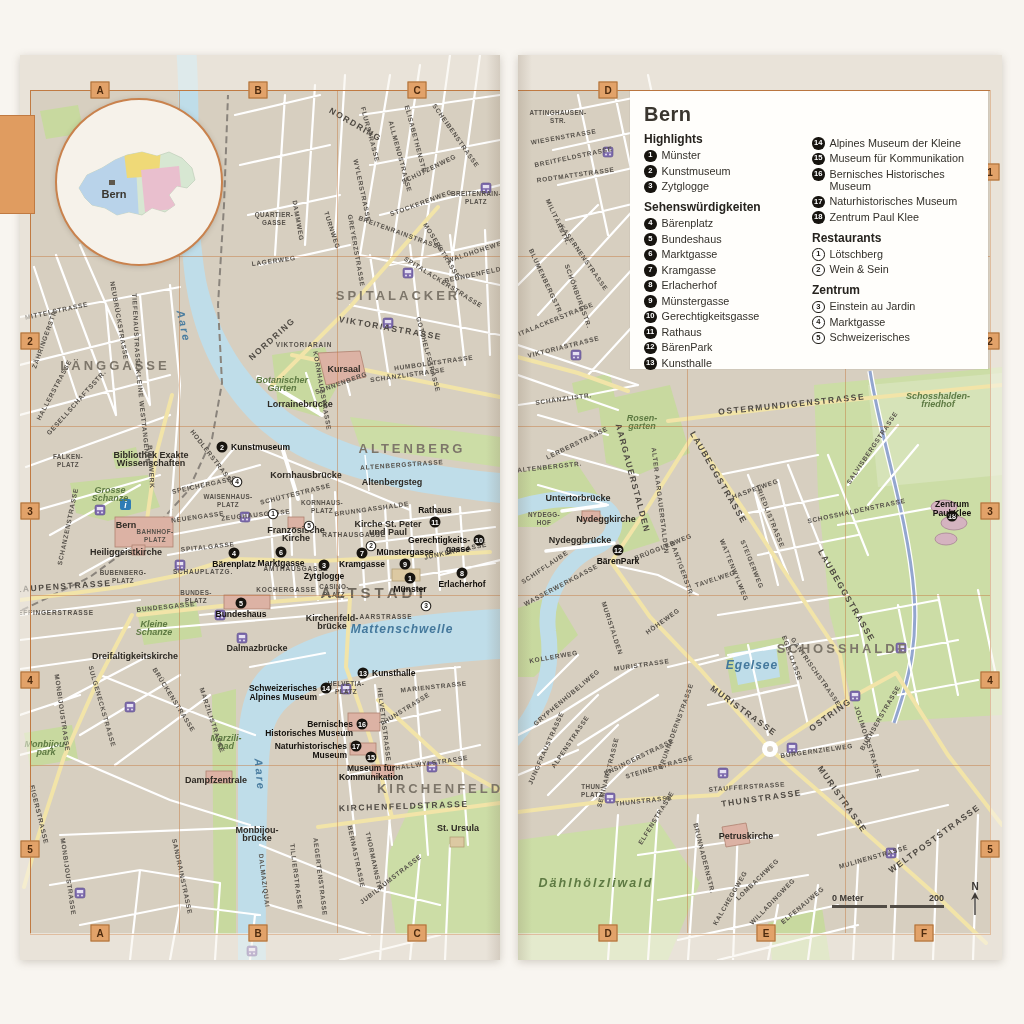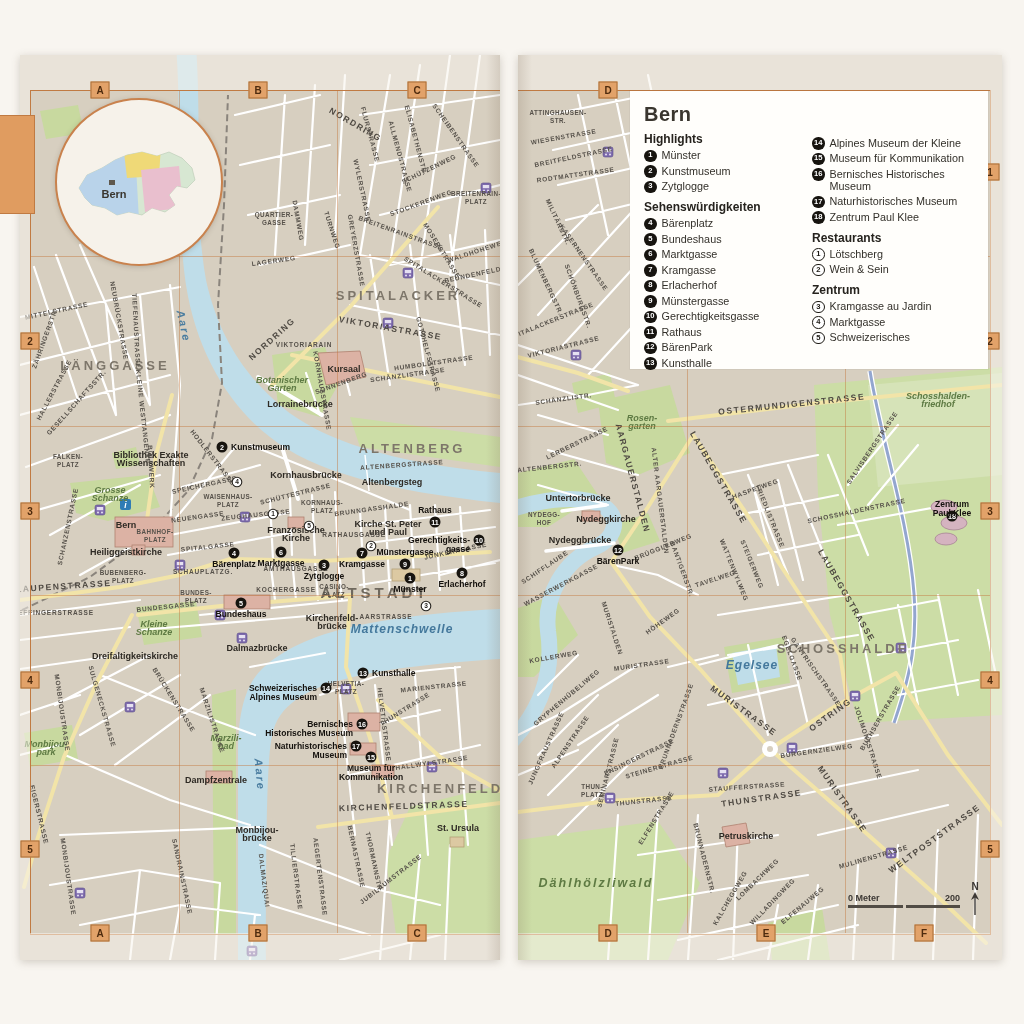--- a/index.html
+++ b/index.html
@@ -25,21 +25,21 @@
   .leg-cols{display:flex;gap:10px;}
   .leg-col1{width:158px;}
   .leg-col2{width:162px;padding-top:2px;}
   .leg-sec{margin-bottom:7px;}
   .leg-sec h2{margin:0 0 3px 0;font-size:12px;font-weight:bold;color:#26231e;}
   .leg-item{display:flex;gap:5px;margin:2.5px 0;font-size:10.8px;line-height:1.18;color:#33302a;}
   .leg-item .bullet{flex:0 0 auto;width:12.5px;height:12.5px;border-radius:50%;display:flex;align-items:center;justify-content:center;font-size:7.6px;font-weight:bold;margin-top:.5px;}
   .bullet.filled{background:#17140f;color:#fff;}
   .bullet.outline{background:#fff;color:#1c1913;border:1.1px solid #1c1913;box-sizing:border-box;}
   
-  #scalebar{position:absolute;left:330px;top:838px;width:112px;z-index:7;}
+  #scalebar{position:absolute;left:314px;top:838px;width:112px;z-index:7;}
   #scalebar .labels{display:flex;justify-content:space-between;font-size:9px;font-weight:bold;color:#3c3834;margin-bottom:2px;}
   #scalebar .bar{display:flex;gap:3px;}
   #scalebar .seg{height:3px;background:#514c45;flex:1;}
   #north{position:absolute;left:450px;top:826px;z-index:7;text-align:center;color:#3c3834;}
   #north .n{font-size:10px;font-weight:bold;}
   
   #bookmark{position:absolute;left:0;top:115px;width:34px;height:97px;background:#e09c60;border:1px solid #c07a42;border-left:none;z-index:10;}
   #inset{position:absolute;left:55px;top:98px;width:164px;height:164px;border-radius:50%;background:#f6f2ea;border:2px solid #c9824d;z-index:10;box-shadow:0 1px 5px rgba(90,80,60,.25);}
   #inset svg{position:absolute;inset:0;}
   
@@ -768,21 +768,21 @@
               </div>
               <div class="leg-item">
                 <span class="bullet outline">2</span>
                 <span>Wein &amp; Sein</span>
               </div>
             </div>
             <div class="leg-sec">
               <h2>Zentrum</h2>
               <div class="leg-item">
                 <span class="bullet outline">3</span>
-                <span>Kramgasse au Jardin</span>
+                <span>Einstein au Jardin</span>
               </div>
               <div class="leg-item">
                 <span class="bullet outline">4</span>
                 <span>Marktgasse</span>
               </div>
               <div class="leg-item">
                 <span class="bullet outline">5</span>
                 <span>Schweizerisches</span>
               </div>
             </div>

